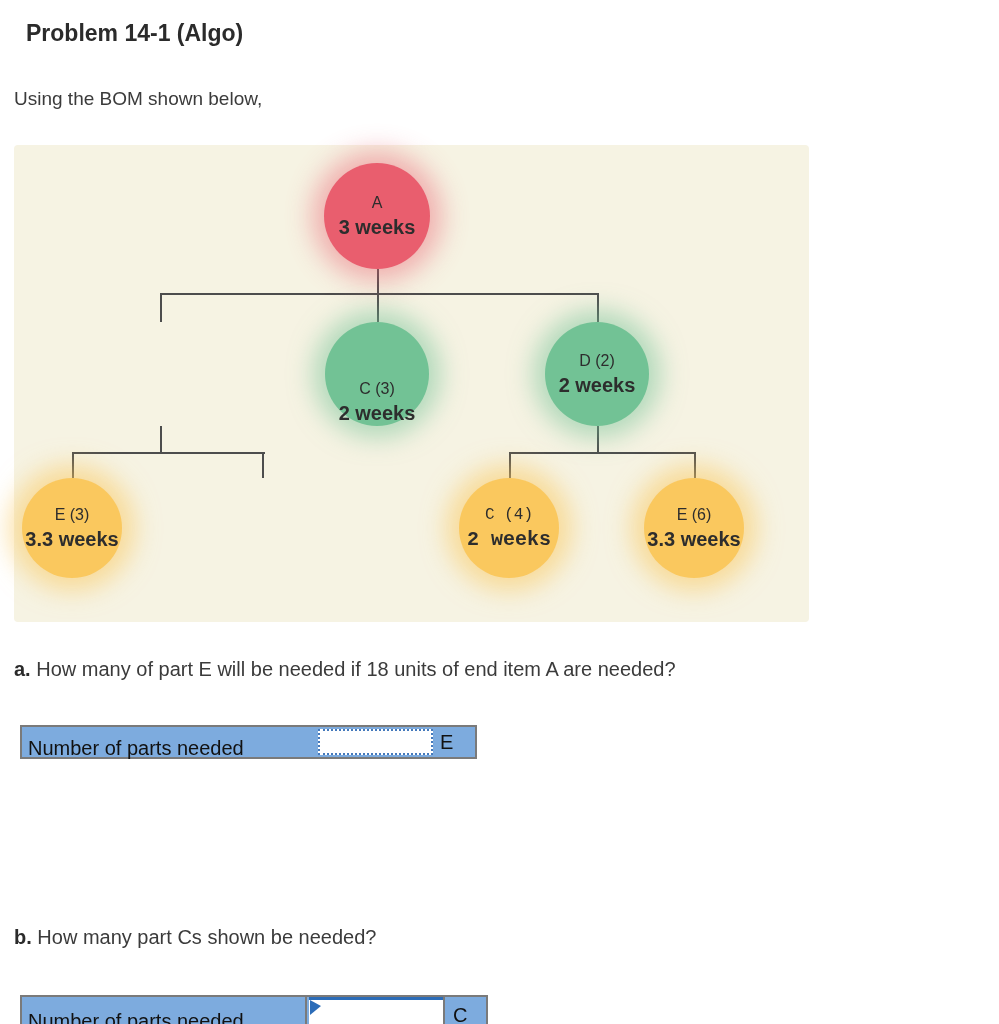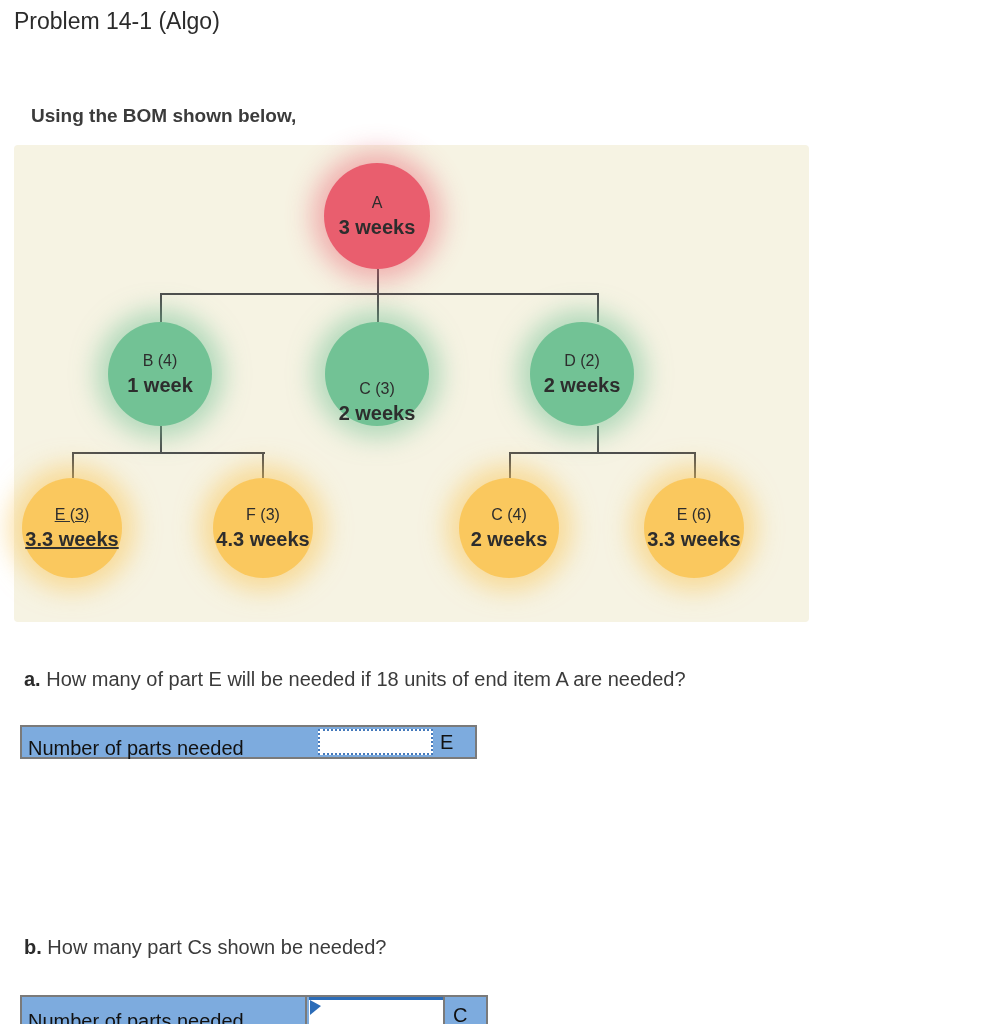--- a/index.html
+++ b/index.html
@@ -4,40 +4,40 @@
 <style>
   html,body{margin:0;padding:0;}
   body{
     width:999px;height:1024px;position:relative;overflow:hidden;
     background:#ffffff;
     font-family:"Liberation Sans", sans-serif;
     color:#333;
   }
   .abs{position:absolute;}
   
-  .title{left:14px;top:8px;font-size:23px;font-weight:400;color:#2b2b2b;margin:0;}
-  .intro{left:14px;top:88px;font-size:19px;color:#3b3b3b;margin:17px;font-weight:bold;}
+  .title{left:14px;top:8px;font-size:23px;font-weight:700;color:#2b2b2b;margin:12px;}
+  .intro{left:14px;top:88px;font-size:19px;color:#3b3b3b;margin:0;}
   
   .diagram{
     left:14px;top:145px;width:795px;height:477px;
     background:#f6f3e3;border-radius:4px;
   }
   .cline{position:absolute;background:#4d4d4d;}
   .node{
     position:absolute;border-radius:50%;
     display:flex;flex-direction:column;align-items:center;justify-content:center;
     text-align:center;gap:2px;line-height:1.25;
   }
   .node .nl{font-size:16px;color:#2d2d2d;}
   .node .nt{font-size:20px;font-weight:700;color:#2d2d2d;}
   .node.red{background:#e95e6e;box-shadow:0 0 26px 12px rgba(233,94,110,.45);}
   .node.green{background:#72c295;box-shadow:0 0 24px 12px rgba(114,194,149,.5);}
   .node.yellow{background:#fac85e;box-shadow:0 0 24px 13px rgba(250,200,94,.55);}
   
-  .q{left:14px;font-size:20px;color:#3b3b3b;margin:10px;}
+  .q{left:14px;font-size:20px;color:#3b3b3b;margin:0;}
   .q b{color:#2b2b2b;}
   
   .arow{
     position:absolute;left:20px;
     background:#7dabde;border:2px solid #7a7a7a;box-sizing:border-box;
     font-size:20px;color:#111;
   }
   .alabel{position:absolute;left:6px;top:0;bottom:0;display:flex;align-items:center;margin-top:12px;}
   .aunit{position:absolute;top:0;bottom:0;display:flex;align-items:center;}
   .ainput{
@@ -83,41 +83,33 @@
   <div class="cline" style="left:248px;top:309px;width:2px;height:24px;"></div>
   <div class="cline" style="left:583px;top:281px;width:2px;height:26px;"></div>
   <div class="cline" style="left:495px;top:307px;width:187px;height:2px;"></div>
   <div class="cline" style="left:495px;top:309px;width:2px;height:24px;"></div>
   <div class="cline" style="left:680px;top:309px;width:2px;height:24px;"></div>
 
   <div class="node red" style="left:310px;top:18px;width:106px;height:106px;">
     <span class="nl">A</span>
     <span class="nt">3 weeks</span>
   </div>
-  <div class="node green" style="left:94px;top:177px;width:104px;height:104px;">
-    <span class="nl">B (4)</span>
-    <span class="nt">1 week</span>
-  </div>
   <div class="node green" style="left:311px;top:177px;width:104px;height:104px;justify-content:flex-end;">
     <span class="nl">C (3)</span>
     <span class="nt">2 weeks</span>
   </div>
-  <div class="node green" style="left:516px;top:177px;width:104px;height:104px;">
+  <div class="node green" style="left:531px;top:177px;width:104px;height:104px;">
     <span class="nl">D (2)</span>
     <span class="nt">2 weeks</span>
   </div>
-  <div class="node yellow" style="left:8px;top:333px;width:100px;height:100px;text-decoration:underline;">
+  <div class="node yellow" style="left:8px;top:333px;width:100px;height:100px;">
     <span class="nl">E (3)</span>
     <span class="nt">3.3 weeks</span>
   </div>
-  <div class="node yellow" style="left:199px;top:333px;width:100px;height:100px;">
-    <span class="nl">F (3)</span>
-    <span class="nt">4.3 weeks</span>
-  </div>
-  <div class="node yellow" style="left:445px;top:333px;width:100px;height:100px;">
+  <div class="node yellow" style="left:445px;top:333px;width:100px;height:100px;font-family:Liberation Mono, monospace;">
     <span class="nl">C (4)</span>
     <span class="nt">2 weeks</span>
   </div>
   <div class="node yellow" style="left:630px;top:333px;width:100px;height:100px;">
     <span class="nl">E (6)</span>
     <span class="nt">3.3 weeks</span>
   </div>
 </div>
 
 <p class="abs q" style="top:658px;">

